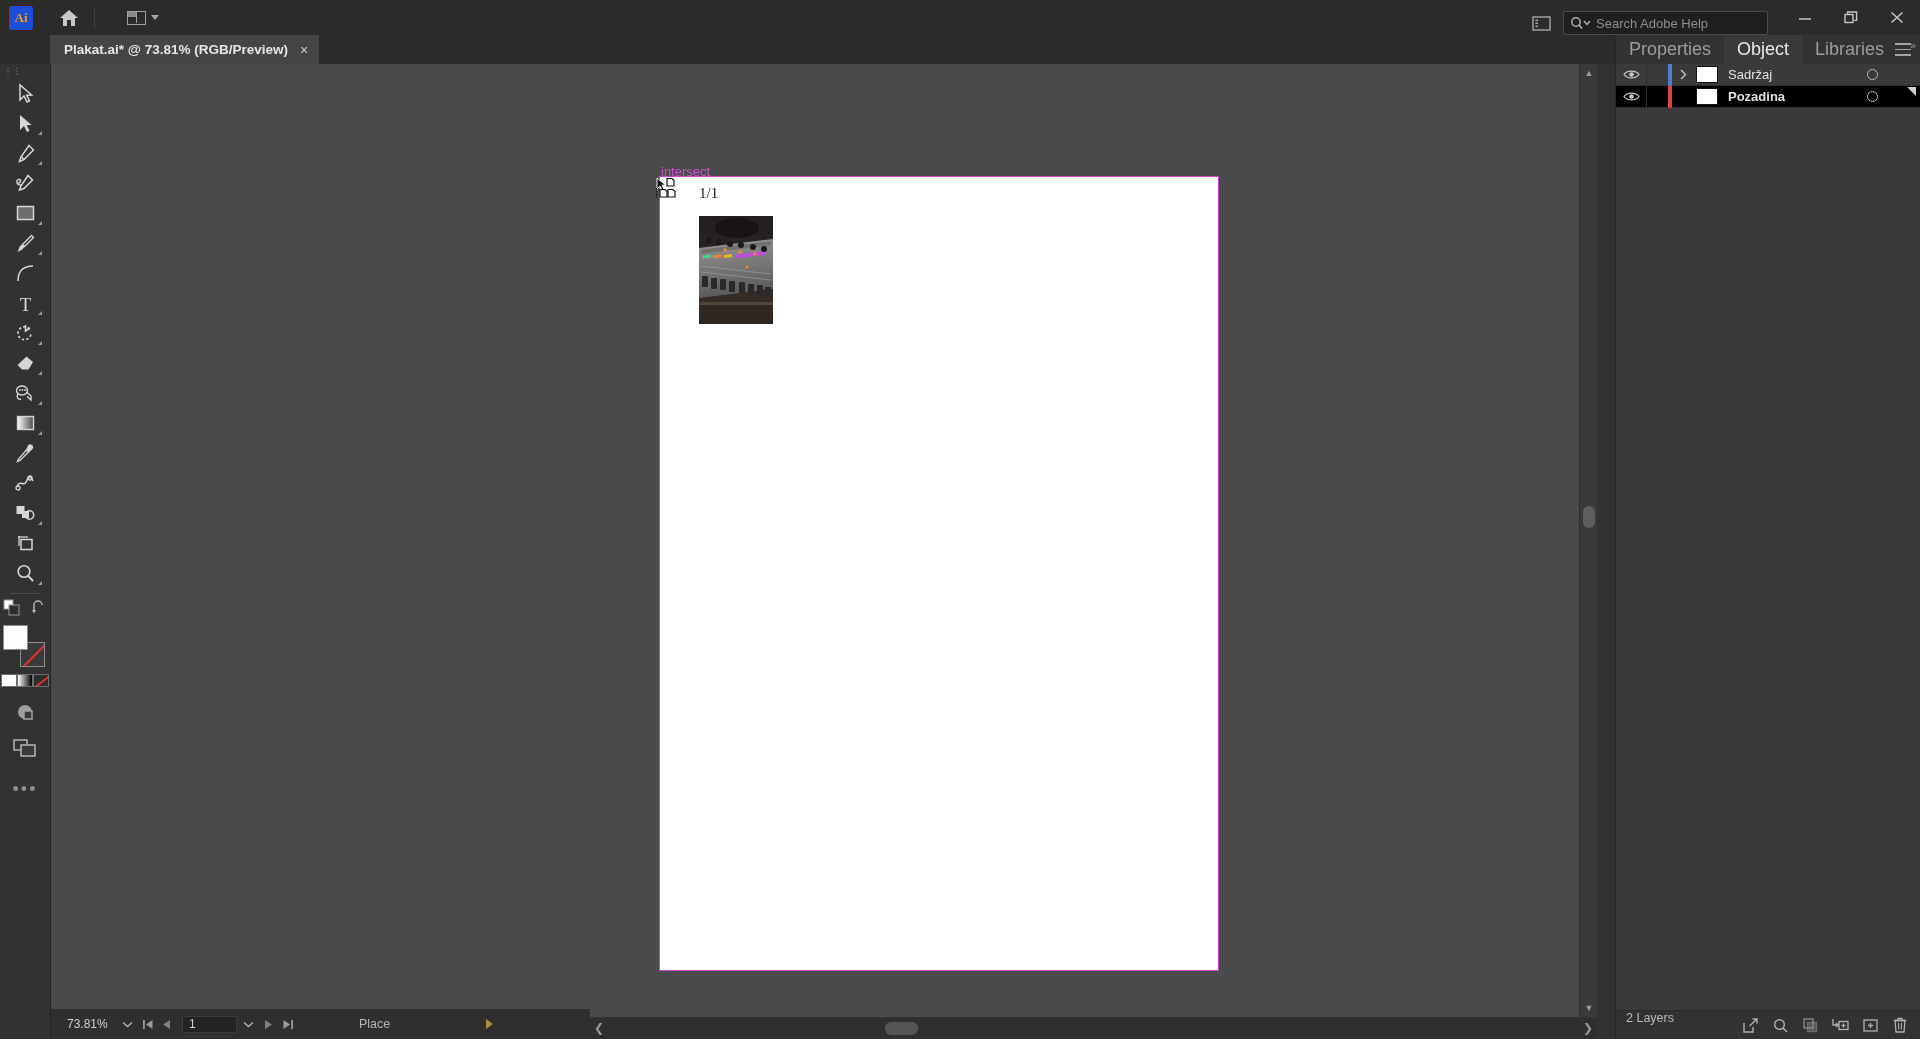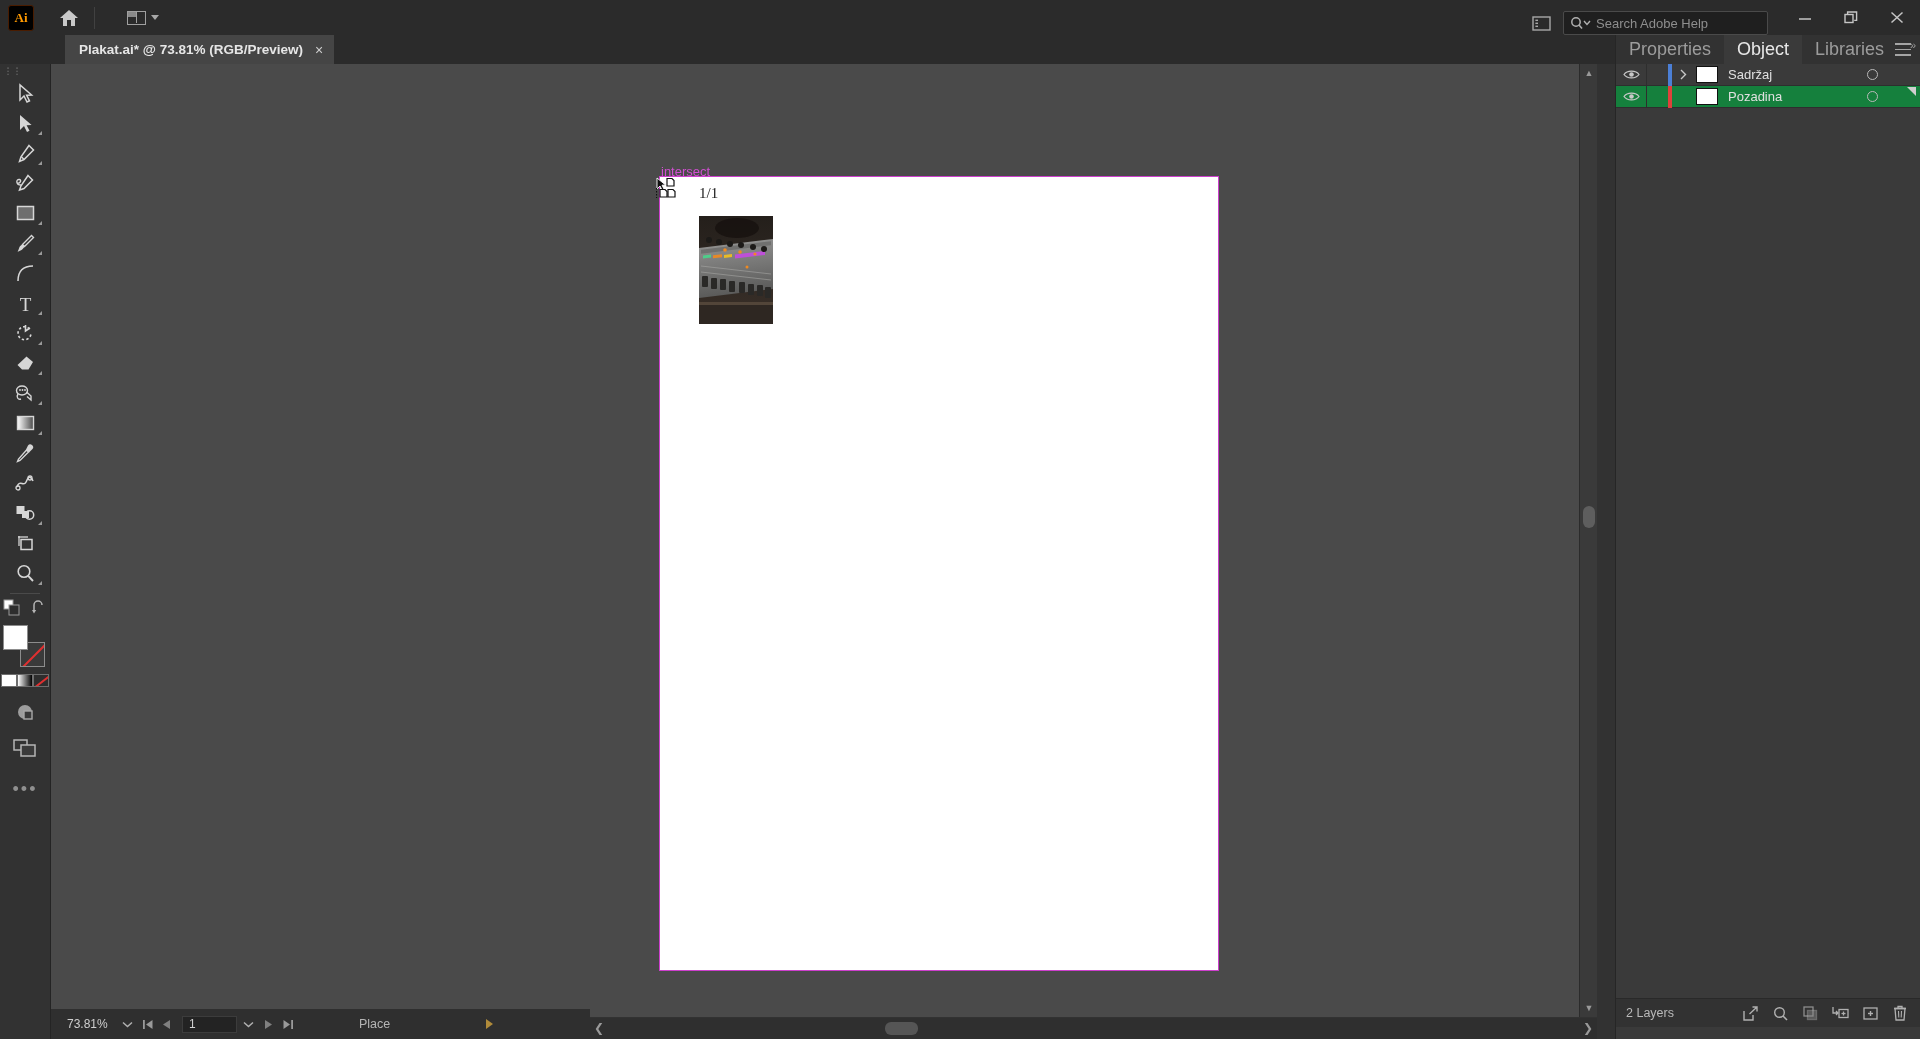--- a/index.html
+++ b/index.html
@@ -12,21 +12,21 @@
   }
   .app { position: relative; width: 1920px; height: 1039px; background: #323232; }
 
   
   .menubar {
     position: absolute; top: 0; left: 0; width: 1920px; height: 35px;
     background: #2b2b2b; display: flex; align-items: center;
   }
   .ai-logo {
     width: 26px; height: 26px; margin-left: 8px;
-    background: #000000; border: 1px solid #4a1c00; border-radius: 3px;
+    background: #1d4ed8; border: 1px solid #4a1c00; border-radius: 3px;
     color: #ff9a00; font-size: 13px; font-weight: bold;
     display: flex; align-items: center; justify-content: center;
     font-family: "Liberation Serif", serif;
   }
   .home-icon { margin-left: 22px; width: 26px; height: 26px; display:flex; align-items:center; justify-content:center; }
   .mb-sep { width: 1px; height: 22px; background: #414141; margin: 0 12px; }
   .menu-items { display: flex; align-items: center; height: 35px; }
   .menu-item {
     color: #c9c9c9; font-size: 14.5px; padding: 0 11px; height: 35px;
     display: flex; align-items: center; cursor: default; white-space: nowrap;
@@ -45,21 +45,21 @@
     width: 205px; height: 24px; background: #1f1f1f; border: 1px solid #4a4a4a;
     border-radius: 2px; display: flex; align-items: center; padding: 0 6px; margin-right: 14px;
   }
   .search-box .sq { margin-right: 4px; display:flex; align-items:center; }
   .search-ph { color: #8e8e8e; font-size: 13px; }
   .wbtn { width: 46px; height: 35px; display: flex; align-items: center; justify-content: center; }
 
   
   .tabbar {
     position: absolute; top: 35px; left: 0; width: 1920px; height: 29px;
-    background: #2b2b2b; display: flex; align-items: center; padding-left: 15px;
+    background: #2b2b2b; display: flex; align-items: center;
   }
   .doctab {
     margin-left: 50px; height: 29px; background: #454545;
     display: flex; align-items: center; padding: 0 11px 0 14px; gap: 12px;
   }
   .doctab-title { color: #e6e6e6; font-size: 13.5px; font-weight: bold; white-space: nowrap; }
   .doctab-close { color: #cfcfcf; font-size: 14px; line-height: 1; cursor: pointer; }
 
   
   .toolbar {
@@ -173,42 +173,42 @@
     position: absolute; right: 9px; top: 8px; width: 16px; height: 13px;
     display: flex; flex-direction: column; justify-content: space-between;
   }
   .panel-menu i { display: block; height: 1.7px; background: #a5a5a5; }
 
   .layer-list { position: relative; }
   .layer-row {
     height: 22px; display: flex; align-items: center; position: relative;
     border-bottom: 1px solid #2e2e2e; background: #3a3a3a;
   }
-  .layer-row.selected { background: #15803d; }
+  .layer-row.selected { background: #000000; font-weight: bold; }
   .lr-eye { width: 30px; display:flex; align-items:center; justify-content:center; }
   .lr-lock { width: 22px; }
   .lr-color { width: 4px; height: 22px; }
   .lr-disc { width: 22px; display:flex; align-items:center; justify-content:center; color:#cfcfcf; font-size:10px; }
   .lr-thumb {
     width: 22px; height: 17px; background: #ffffff; border: 1px solid #111; margin-left: 2px;
   }
   .lr-name { color: #e0e0e0; font-size: 13px; margin-left: 10px; }
   .lr-target {
     position: absolute; right: 42px; width: 11px; height: 11px;
     border: 1.6px solid #b9b9b9; border-radius: 50%;
   }
   .lr-corner {
     position: absolute; right: 4px; top: 1px; width: 0; height: 0;
     border-top: 9px solid #cfcfcf; border-left: 9px solid transparent;
   }
   .layer-sep { position:absolute; left: 30px; top:0; bottom:0; width:1px; background:#2e2e2e; }
 
   .panel-footer {
-    position: absolute; bottom: 12px; left: 0; width: 305px; height: 29px;
-    background: #323232; display: flex; align-items: center; border-top: 1px solid #292929;
+    position: absolute; bottom: 0; left: 0; width: 305px; height: 29px;
+    background: #323232; display: flex; border-top: 1px solid #292929;
   }
   .pf-count { color: #b9b9b9; font-size: 12.5px; margin-left: 10px; }
   .pf-icons { margin-left: auto; display: flex; align-items: center; gap: 4px; margin-right: 8px; }
   .pf-ic { width: 26px; height: 22px; display: flex; align-items: center; justify-content: center; }
 
   .panel-collapse { position: absolute; right: 4px; top: 4px; color: #9a9a9a; font-size: 11px; }
 </style>
 </head>
 <body>
 

